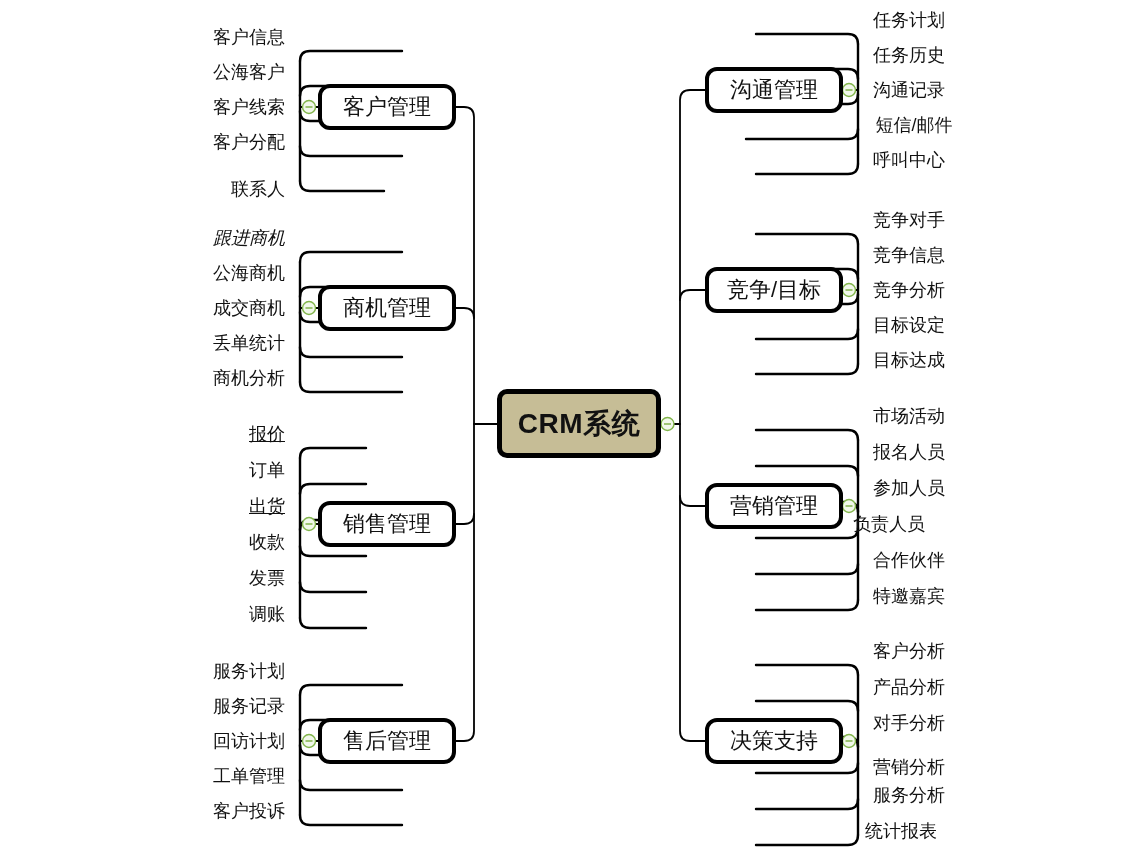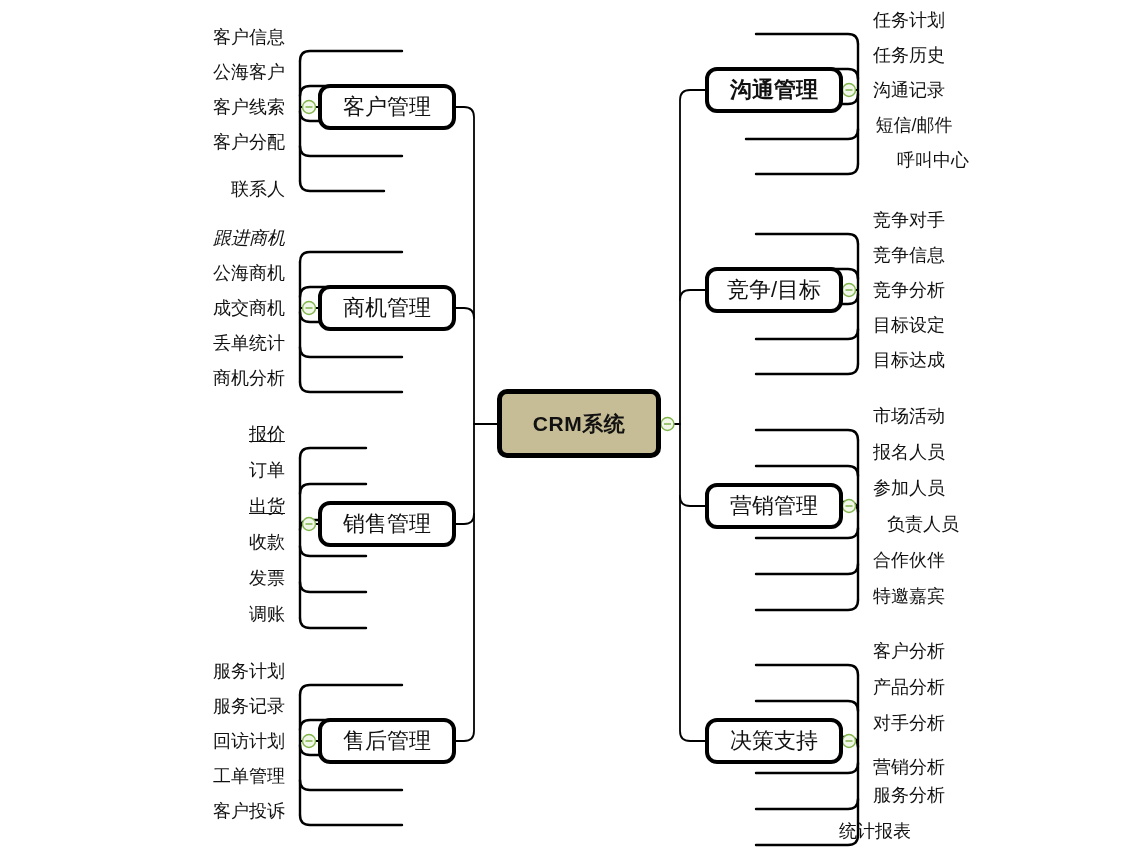--- a/index.html
+++ b/index.html
@@ -5,21 +5,21 @@
   html,body{margin:0;padding:0;background:#ffffff;}
   .canvas{
     position:relative;width:1136px;height:862px;background:#ffffff;overflow:hidden;
     font-family:"Liberation Sans","DejaVu Sans",sans-serif;color:#111;
   }
   .canvas svg{position:absolute;left:0;top:0;}
   .root-node{
     position:absolute;left:497px;top:389px;width:164px;height:69px;
     box-sizing:border-box;border:5px solid #000;border-radius:10px;
     display:flex;align-items:center;justify-content:center;
-    font-size:21px;font-weight:bold;letter-spacing:0.5px;
+    font-size:28px;font-weight:bold;letter-spacing:0.5px;
   }
   .parent-node{
     position:absolute;width:138px;height:46px;background:#fff;
     box-sizing:border-box;border:4px solid #000;border-radius:12px;
     display:flex;align-items:center;justify-content:center;
     font-size:22px;white-space:nowrap;
   }
   .child-label{
     position:absolute;height:26px;line-height:26px;font-size:18px;
     text-align:center;white-space:nowrap;
@@ -154,40 +154,40 @@
       <div class="child-label" style="top: 493px; width: 66px; left: 234px; text-decoration: underline;">出货</div>
       <div class="child-label" style="top: 529px; width: 66px; left: 234px;">收款</div>
       <div class="child-label" style="top: 565px; width: 66px; left: 234px;">发票</div>
       <div class="child-label" style="top: 601px; width: 66px; left: 234px;">调账</div>
       <div class="parent-node" style="left: 318px; top: 718px;">售后管理</div>
       <div class="child-label" style="top: 658px; width: 102px; left: 198px;">服务计划</div>
       <div class="child-label" style="top: 693px; width: 102px; left: 198px;">服务记录</div>
       <div class="child-label" style="top: 728px; width: 102px; left: 198px;">回访计划</div>
       <div class="child-label" style="top: 763px; width: 102px; left: 198px;">工单管理</div>
       <div class="child-label" style="top: 798px; width: 102px; left: 198px;">客户投诉</div>
-      <div class="parent-node" style="left: 705px; top: 67px; font-weight: bold;">沟通管理</div>
+      <div class="parent-node" style="left: 705px; top: 67px;">沟通管理</div>
       <div class="child-label" style="top: 7px; width: 102px; left: 858px;">任务计划</div>
       <div class="child-label" style="top: 42px; width: 102px; left: 858px;">任务历史</div>
       <div class="child-label" style="top: 77px; width: 102px; left: 858px;">沟通记录</div>
       <div class="child-label" style="top: 112px; width: 112px; left: 858px;">短信/邮件</div>
-      <div class="child-label" style="top: 147px; width: 102px; left: 858px; padding-left: 24px;">呼叫中心</div>
+      <div class="child-label" style="top: 147px; width: 102px; left: 858px;">呼叫中心</div>
       <div class="parent-node" style="left: 705px; top: 267px;">竞争/目标</div>
       <div class="child-label" style="top: 207px; width: 102px; left: 858px;">竞争对手</div>
       <div class="child-label" style="top: 242px; width: 102px; left: 858px;">竞争信息</div>
       <div class="child-label" style="top: 277px; width: 102px; left: 858px;">竞争分析</div>
       <div class="child-label" style="top: 312px; width: 102px; left: 858px;">目标设定</div>
       <div class="child-label" style="top: 347px; width: 102px; left: 858px;">目标达成</div>
       <div class="parent-node" style="left: 705px; top: 483px;">营销管理</div>
       <div class="child-label" style="top: 403px; width: 102px; left: 858px;">市场活动</div>
       <div class="child-label" style="top: 439px; width: 102px; left: 858px;">报名人员</div>
       <div class="child-label" style="top: 475px; width: 102px; left: 858px;">参加人员</div>
-      <div class="child-label" style="top: 511px; width: 102px; left: 858px; padding-left: 14px;">负责人员</div>
+      <div class="child-label" style="top: 511px; width: 102px; left: 824px; padding-left: 14px;">负责人员</div>
       <div class="child-label" style="top: 547px; width: 102px; left: 858px;">合作伙伴</div>
       <div class="child-label" style="top: 583px; width: 102px; left: 858px;">特邀嘉宾</div>
       <div class="parent-node" style="left: 705px; top: 718px;">决策支持</div>
       <div class="child-label" style="top: 638px; width: 102px; left: 858px;">客户分析</div>
       <div class="child-label" style="top: 674px; width: 102px; left: 858px;">产品分析</div>
       <div class="child-label" style="top: 710px; width: 102px; left: 858px;">对手分析</div>
       <div class="child-label" style="top: 746px; width: 102px; left: 858px; margin-top: 8px;">营销分析</div>
       <div class="child-label" style="top: 782px; width: 102px; left: 858px;">服务分析</div>
-      <div class="child-label" style="top: 818px; width: 102px; left: 824px;">统计报表</div>
+      <div class="child-label" style="top: 818px; width: 102px; left: 850px;">统计报表</div>
     </div>
 </div>
 
 </body></html>

